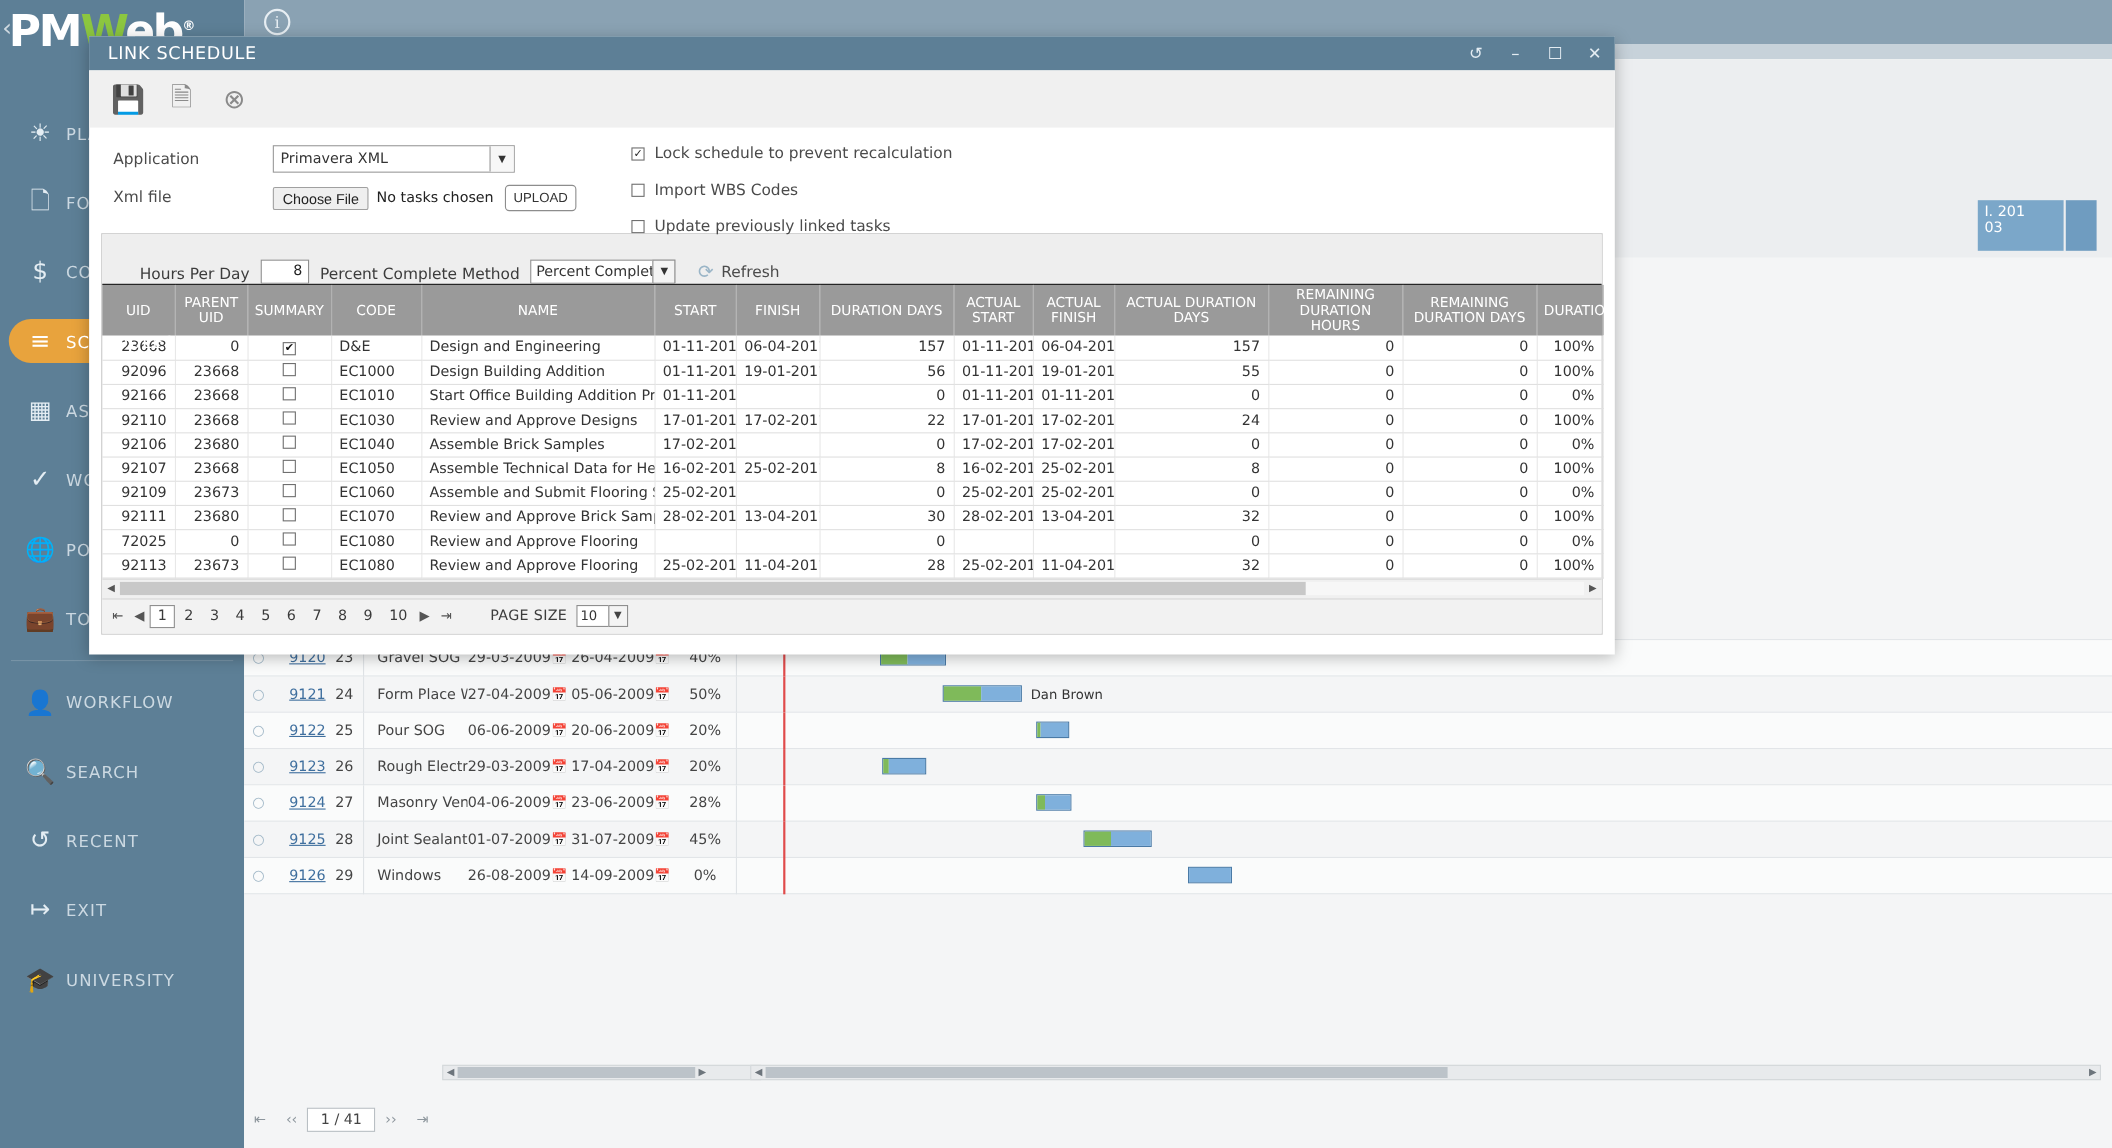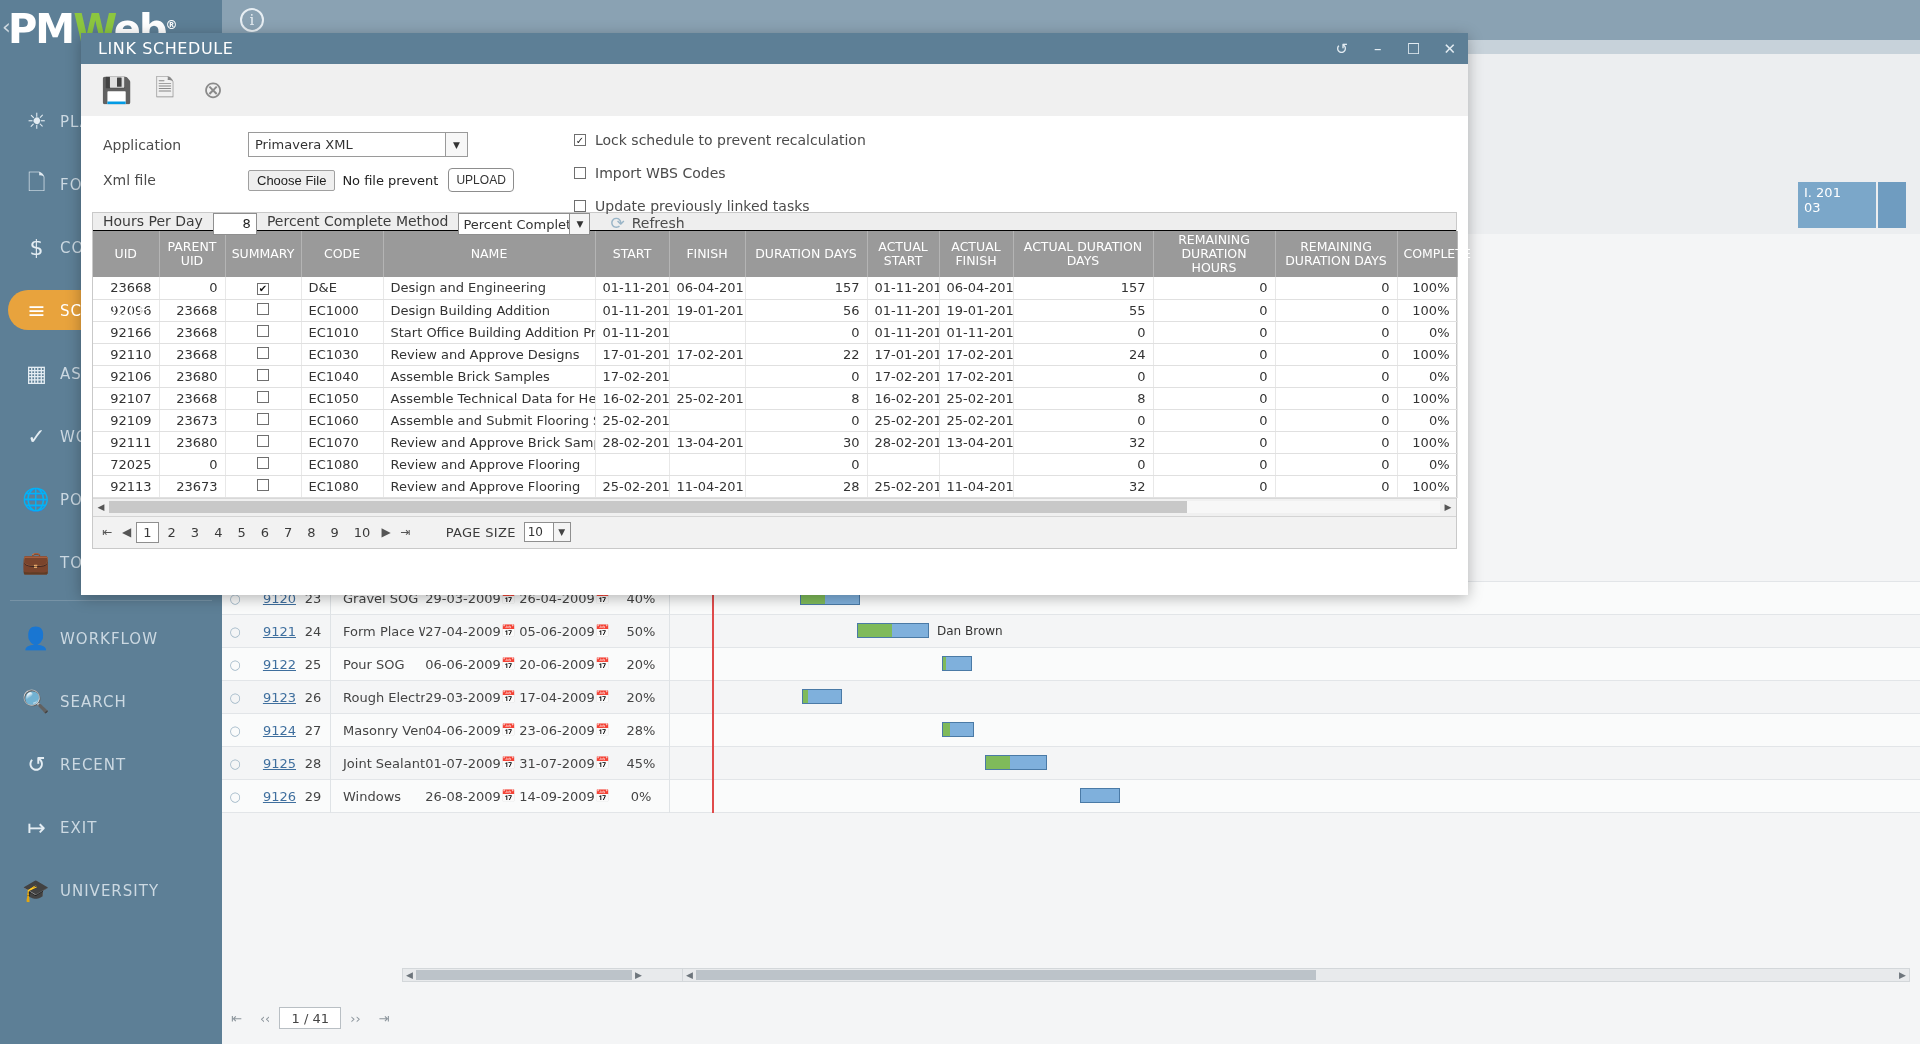--- a/index.html
+++ b/index.html
@@ -154,22 +154,23 @@
 
   .chk-col { position:absolute; left:493px; top:16px; }
   .chk-row { display:flex; align-items:center; margin-bottom:17px; font-size:14px; color:#4b4b4b; }
   .cbox {
     width:12px; height:12px; border:1px solid #6f6f6f; background:#fff; margin-right:9px;
     display:flex; align-items:center; justify-content:center; font-size:10px; color:#222;
   }
 
   .grid-wrap { margin:17px 11px 0 11px; border:1px solid #c9c9c9; }
   .grid-toolbar {
-    height:18px; background:#eeeeee; display:flex; align-items:flex-start; font-size:14px; color:#333;
+    height:46px; background:#eeeeee; display:flex; align-items:flex-end; font-size:14px; color:#333;
     border-bottom:1px solid #000;
+    padding-left:24px;
   }
   .gt-lbl { padding:0 10px; color:#3c3c3c; }
   .gt-input {
     width:44px; height:22px; border:1px solid #8f8f8f; background:#fff; font-size:13px;
     text-align:right; padding-right:5px; line-height:20px; color:#222;
   }
   .gt-sel {
     width:132px; height:22px; border:1px solid #8f8f8f; background:#fff; font-size:13px;
     display:flex; align-items:center; padding-left:4px; color:#333; position:relative;
   }
@@ -508,21 +509,21 @@
     <div class="f-row">
       <span class="f-lbl">Application</span>
       <div class="sel">
         <span>Primavera XML</span>
         <span class="caret">▼</span>
       </div>
     </div>
     <div class="f-row" style="margin-bottom:20px;">
       <span class="f-lbl">Xml file</span>
       <button class="file-btn">Choose File</button>
-      <span class="file-none">No file prevent</span>
+      <span class="file-none">No tasks chosen</span>
       <button class="upload-btn">UPLOAD</button>
     </div>
 
     <div class="chk-col">
       <div class="chk-row">
         <span class="cbox">✓</span>
         <span>Lock schedule to prevent recalculation</span>
       </div>
       <div class="chk-row">
         <span class="cbox"></span>
@@ -575,21 +576,21 @@
           <th class="ctr">CODE</th>
           <th class="ctr">NAME</th>
           <th class="ctr">START</th>
           <th class="ctr">FINISH</th>
           <th class="ctr">DURATION DAYS</th>
           <th class="ctr">ACTUAL START</th>
           <th class="ctr">ACTUAL FINISH</th>
           <th class="ctr">ACTUAL DURATION DAYS</th>
           <th class="ctr">REMAINING DURATION HOURS</th>
           <th class="ctr">REMAINING DURATION DAYS</th>
-          <th class="ctr">COMPLETE</th>
+          <th class="ctr">DURATION</th>
         </tr>
       </thead>
       <tbody id="dg-body">
           <tr>
             <td class="num">23668</td>
             <td class="num">0</td>
             <td class="ctr"><span class="cellbox">✔</span></td>
             <td>D&amp;E</td>
             <td>Design and Engineering</td>
             <td class="ctr">01-11-2010</td>

